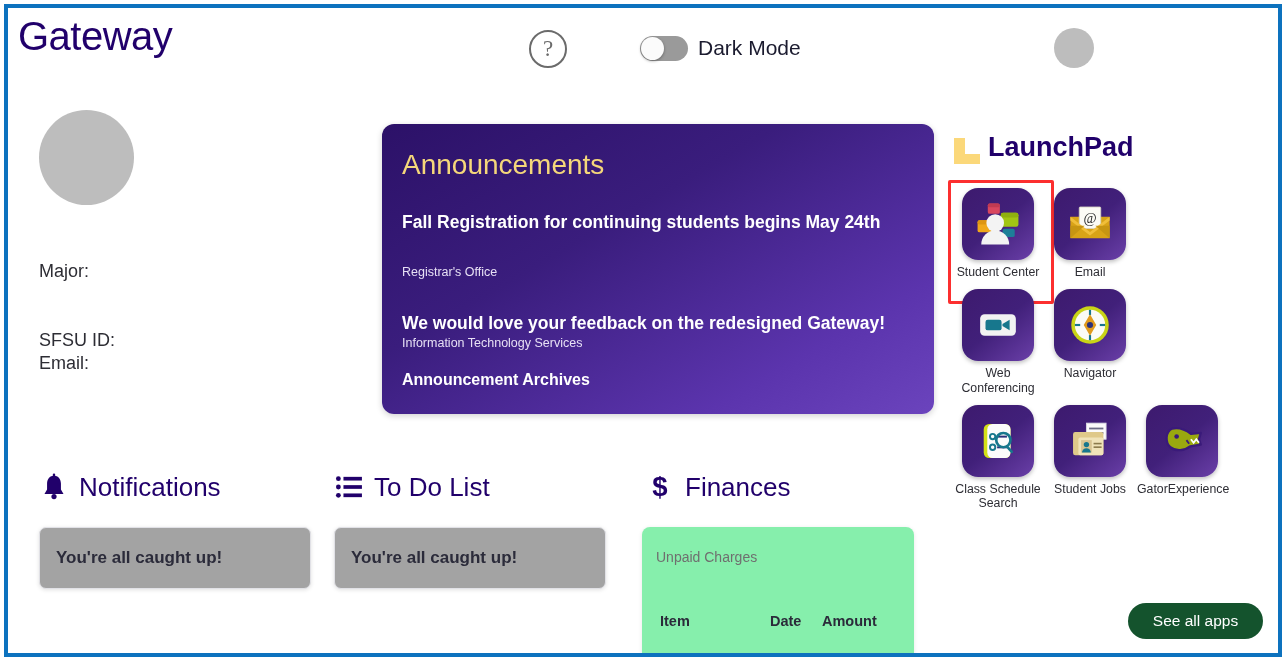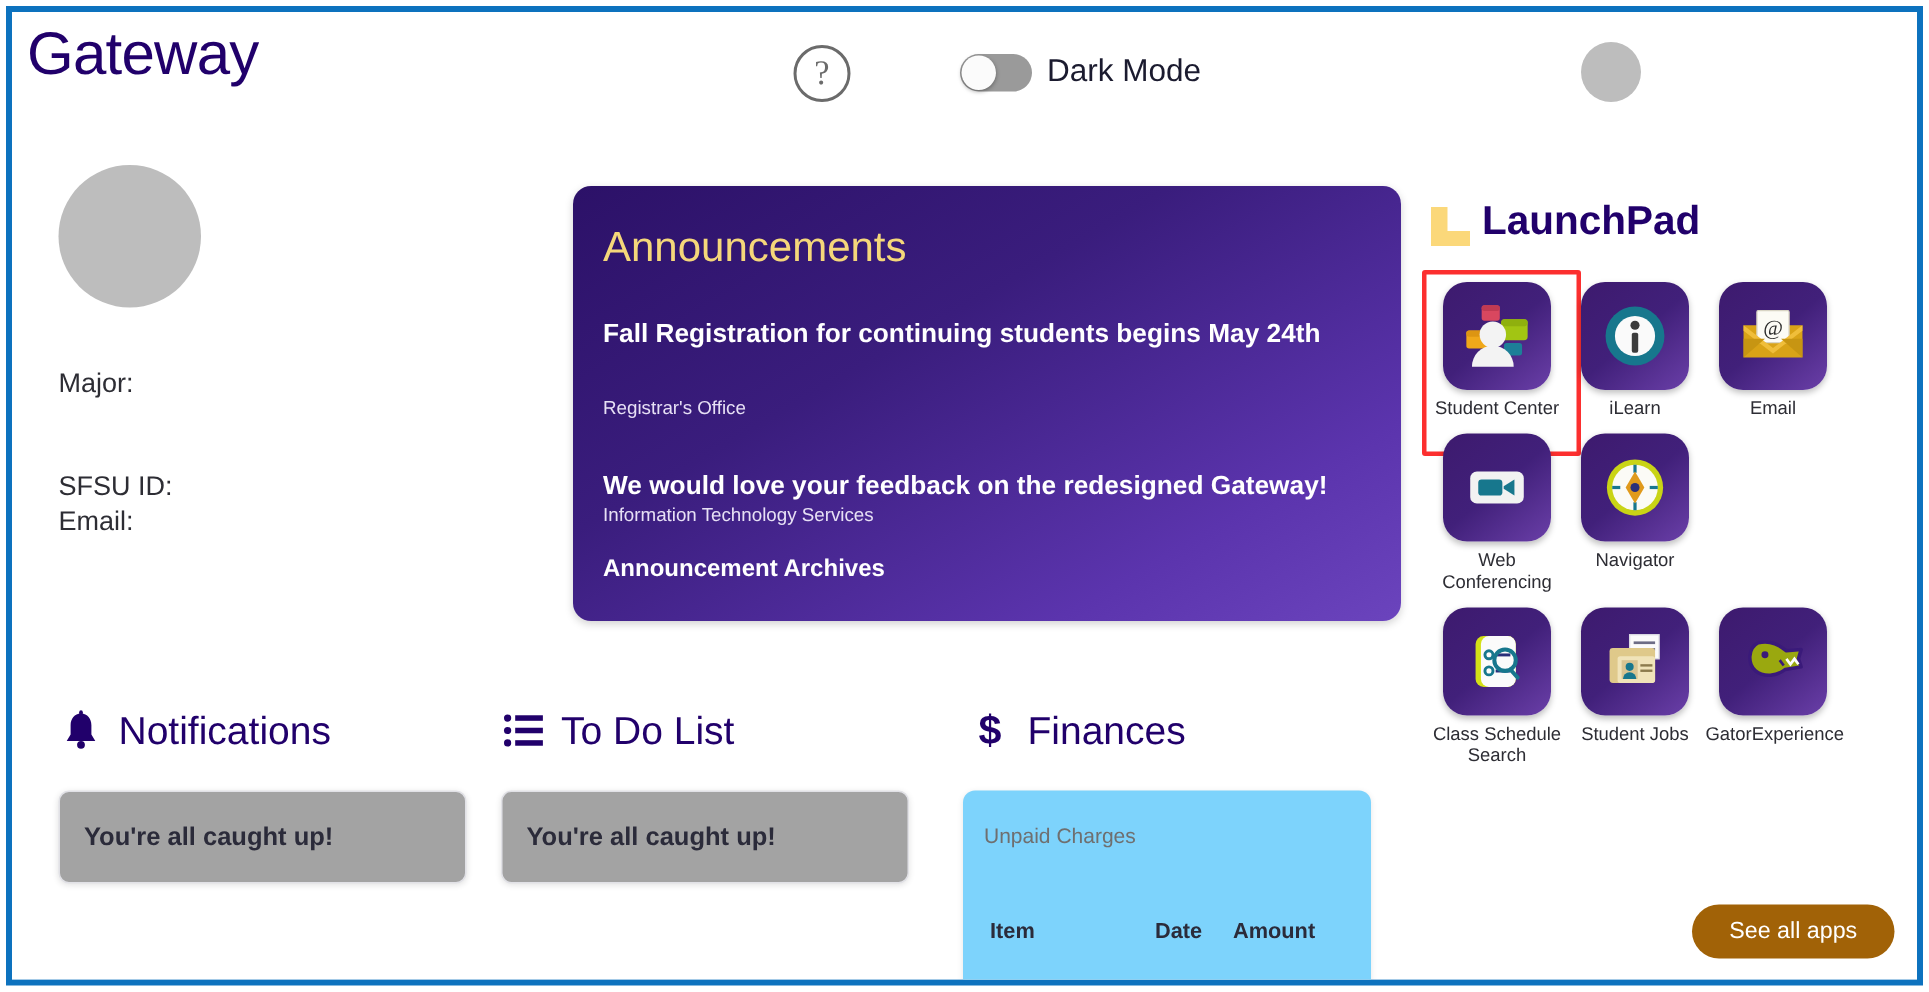--- a/index.html
+++ b/index.html
@@ -51,21 +51,21 @@
     width:40px; height:40px; border-radius:50%;
     background:#bdbdbd;
   }
 
   
   .profile-avatar {
     position:absolute; left:31px; top:102px;
     width:95px; height:95px; border-radius:50%;
     background:#bdbdbd;
   }
-  .prof-line { position:absolute; font-size:18px; color:#2d2d34; }
+  .prof-line { position:absolute; font-size:18px; color:#2d2d34;margin-top:16px; }
   .prof-major { left:31px; top:237px; }
   .prof-id    { left:31px; top:306px; }
   .prof-email { left:31px; top:329px; }
 
   
   .ann {
     position:absolute; left:374px; top:116px;
     width:552px; height:290px; border-radius:12px;
     background:linear-gradient(150deg,#2c1168 0%,#3a1d7d 38%,#5b34ad 78%,#6b44bd 100%);
     box-shadow:0 2px 6px rgba(0,0,0,.18);
@@ -127,21 +127,21 @@
     width:100px; height:118px;
     border:3px solid #fc2f2f; border-radius:2px;
     pointer-events:none;
   }
   .r2 { margin-top:6px; }
   .r3 { margin-top:6px; }
 
   .see-all {
     position:absolute; left:1120px; top:595px;
     width:135px; height:36px; border-radius:18px;
-    background:#a16207; color:#fff; border:none;
+    background:#14532d; color:#fff; border:none;
     font-size:15.5px; font-family:"Liberation Sans", sans-serif;
     cursor:pointer;
   }
 
   
   .widget-head {
     position:absolute; display:flex; align-items:flex-end; gap:10px;
   }
   .wh-icon { width:30px; height:32px; display:flex; align-items:center; justify-content:center; }
   .wh-title { font-size:26px; color:#21006b; }
@@ -157,21 +157,21 @@
   .card-white span {
     position:absolute; left:16px; top:20px;
     font-size:17px; font-weight:700; color:#2b2b3a;
   }
   .cn { left:31px; top:519px; }
   .ct { left:326px; top:519px; }
 
   .fin-card {
     position:absolute; left:634px; top:519px;
     width:272px; height:134px;
-    background:#7dd3fc; border-radius:8px;
+    background:#86efac; border-radius:8px;
     box-shadow:0 1px 4px rgba(0,0,0,.1);
     overflow:hidden;
   }
   .fin-card .fin-sub {
     position:absolute; left:14px; top:22px;
     font-size:14px; color:#6f6f6f;
   }
   .fin-thead {
     position:absolute; left:0; top:86px; width:100%;
     font-size:14.5px; font-weight:700; color:#2b2b3a;
@@ -234,31 +234,20 @@
             <rect x="6" y="24" width="17" height="13" rx="2" fill="#f0a81a"></rect>
             <rect x="6" y="24" width="17" height="4.5" rx="2" fill="#dd9512"></rect>
             <rect x="33" y="33" width="13" height="9" rx="2" fill="#1d7f98"></rect>
             <circle cx="25" cy="27" r="9.5" fill="#f3f3f3"></circle>
             <path d="M10 50 a15 15 0 0 1 30 0 Z" fill="#f3f3f3"></path>
           </svg>
         </div>
         <div class="tile-label">Student Center</div>
       </div>
 
-      <div class="tile">
-        <div class="tile-icon">
-          <svg viewBox="0 0 56 56" width="50" height="50">
-            <circle cx="28" cy="28" r="22" fill="#17778d"></circle>
-            <circle cx="28" cy="28" r="15" fill="#fafafa"></circle>
-            <circle cx="28" cy="20" r="3.4" fill="#3c3c3c"></circle>
-            <rect x="25.6" y="25.5" width="4.8" height="15" rx="1.4" fill="#3c3c3c"></rect>
-          </svg>
-        </div>
-        <div class="tile-label">iLearn</div>
-      </div>
 
       <div class="tile">
         <div class="tile-icon">
           <svg viewBox="0 0 56 56" width="50" height="50">
             <path d="M6 20 L50 20 L50 44 L6 44 Z" fill="#d9a317"></path>
             <rect x="16" y="9" width="24" height="24" rx="1" fill="#fcfbf5" stroke="#d8d4c4" stroke-width="1"></rect>
             <text x="28" y="27" font-size="16" font-family="Liberation Serif, serif" fill="#2a2a2a" text-anchor="middle">@</text>
             <path d="M6 20 L28 37 L50 20 L50 24 L28 41 L6 24 Z" fill="#f0be3a"></path>
             <path d="M6 44 L22 30 L6 30 Z" fill="#c79512"></path>
             <path d="M50 44 L34 30 L50 30 Z" fill="#c79512"></path>

